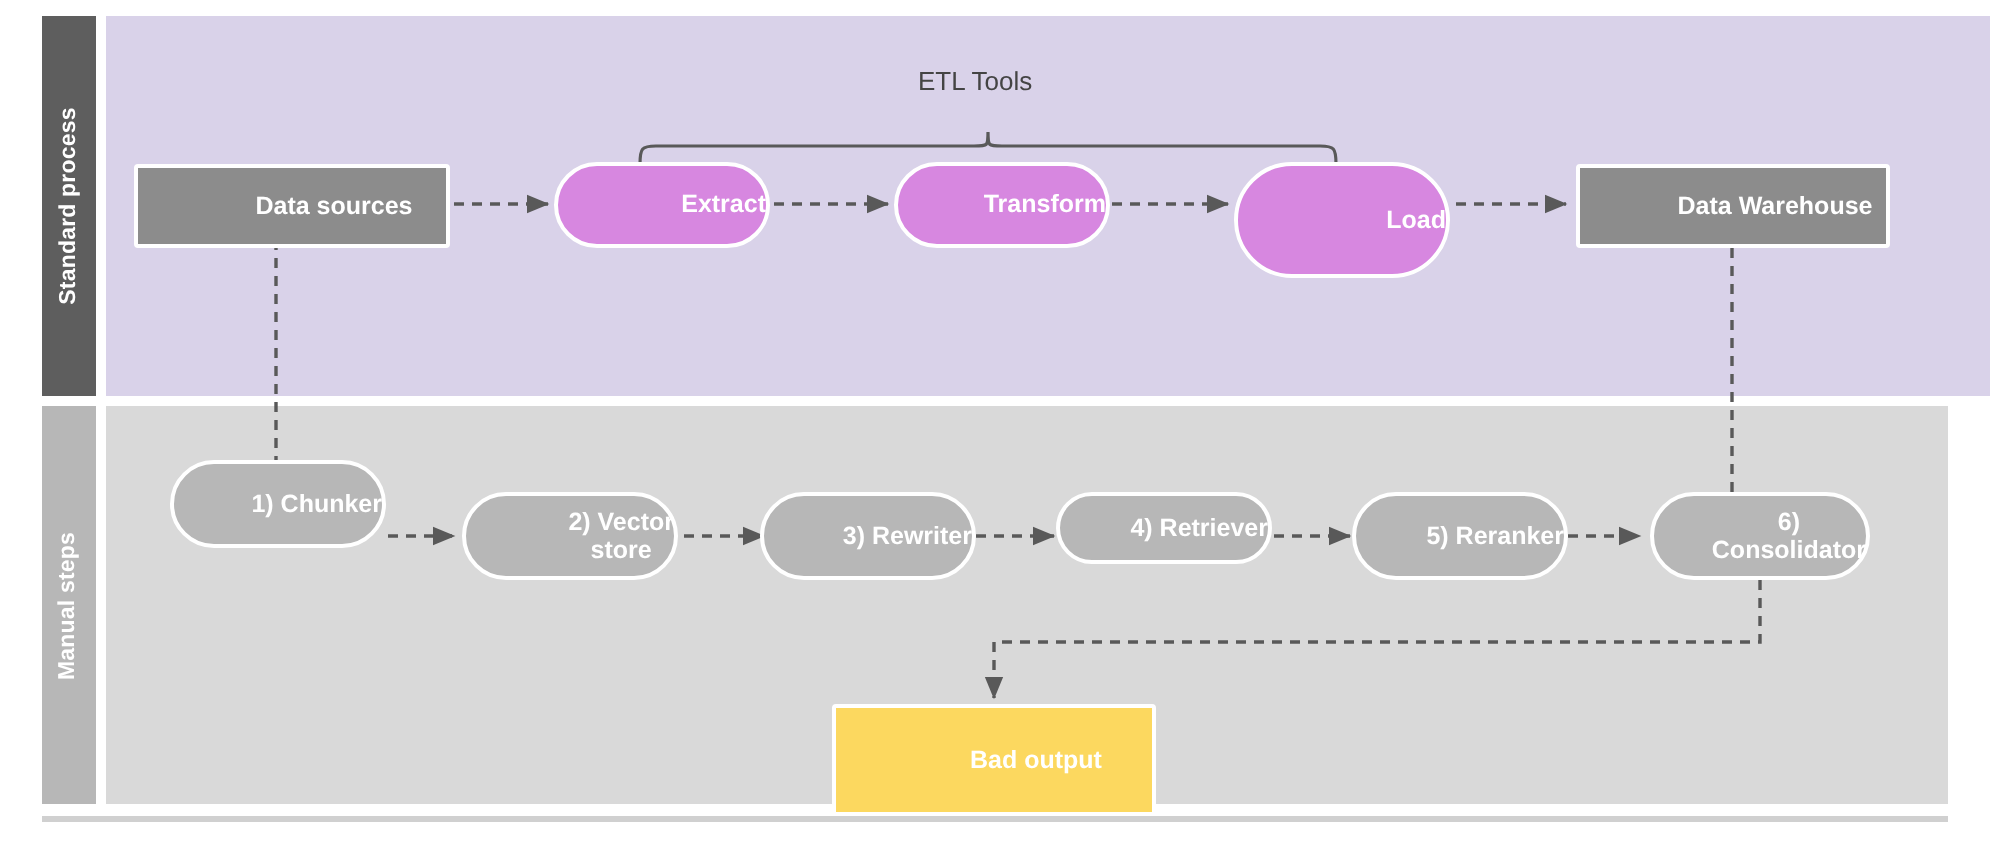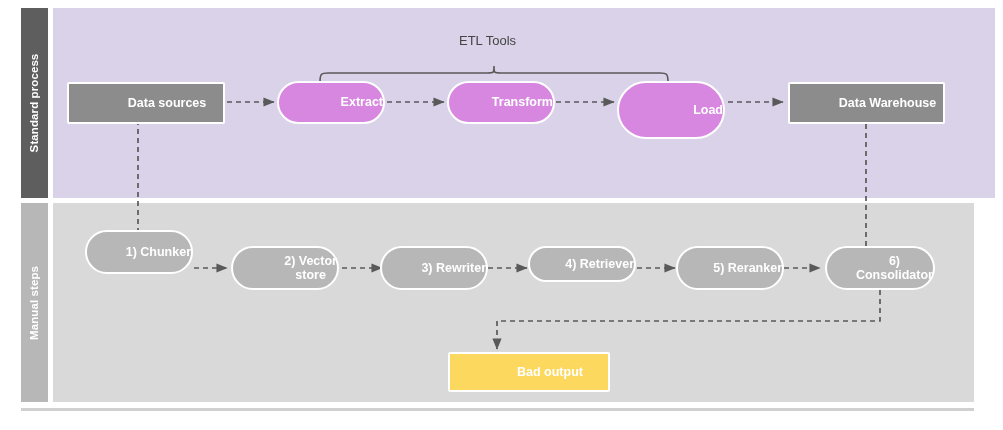--- a/index.html
+++ b/index.html
@@ -176,17 +176,17 @@
   </div>
 
   <div class="node pill gray2" style="left:676px; top:246px; width:108px; height:44px;">
     <span>5) Reranker</span>
   </div>
 
   <div class="node pill gray2" style="left:825px; top:246px; width:110px; height:44px;">
     <span>6)<br>Consolidator</span>
   </div>
 
-  <div class="node rect yellow" style="left:416px; top:352px; width:162px; height:40px;margin-left:32px;">
+  <div class="node rect yellow" style="left:416px; top:352px; width:162px; height:56px;">
     <span>Bad output</span>
   </div>
 
 </div>
 
 </body></html>

